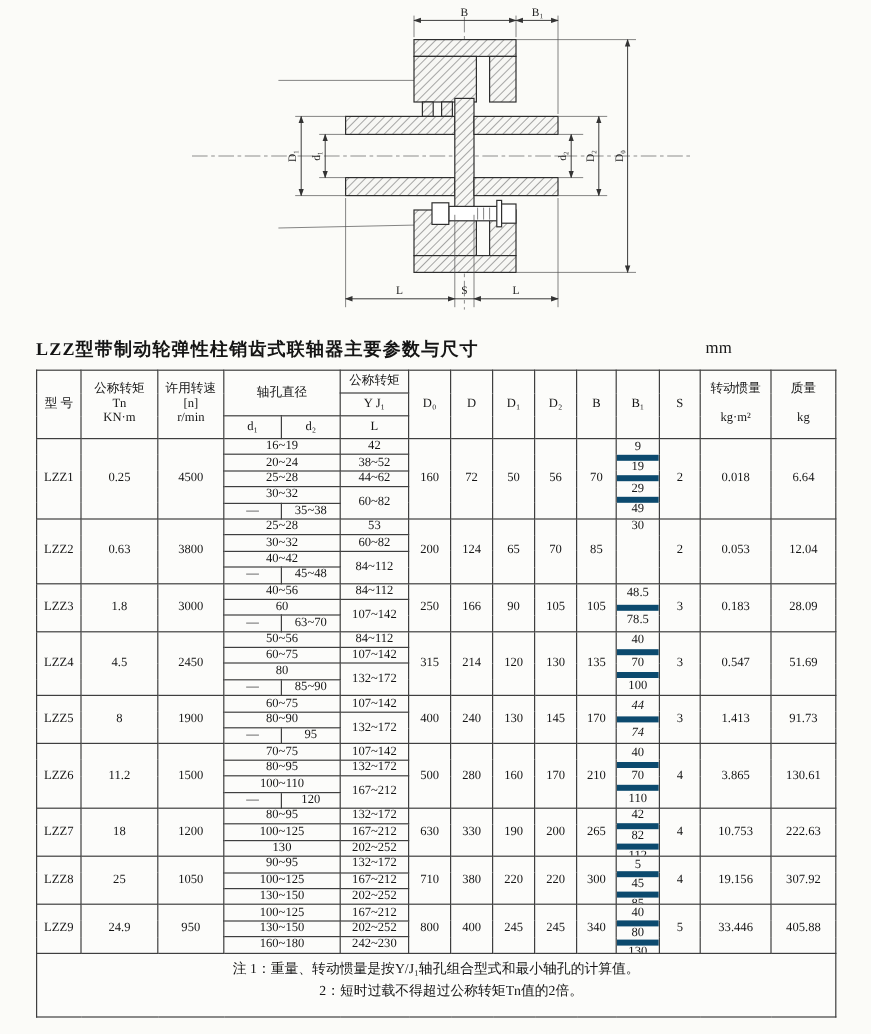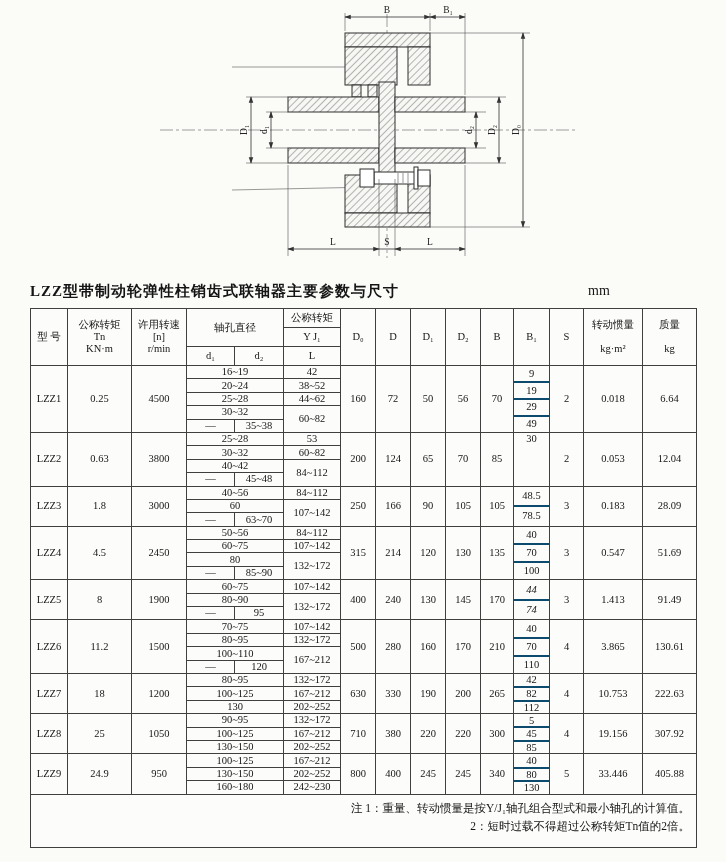--- a/index.html
+++ b/index.html
@@ -12,22 +12,22 @@
   .title-row .unit{position:absolute;left:558px;top:1px;font-weight:400;font-size:14px;letter-spacing:0}
   table{border-collapse:collapse;table-layout:fixed;width:666px;margin-left:30px;font-size:10.5px;background:#fcfcfa}
   th,td{border:1px solid #3f3f3f;text-align:center;vertical-align:middle;padding:0 1px;
         line-height:1.12;font-weight:400;overflow:hidden}
   thead tr{height:19px}
   tr.sub{height:13.4px}
   .pre{white-space:pre-line}
   td.b1td{padding:0}
   .b1wrap{display:flex;flex-direction:column}
   .b1seg{flex:1;display:flex;align-items:center;justify-content:center}
-  .b1seg + .b1seg{border-top:2px solid #0c4a6e}
-  tr.noterow td{height:44px;text-align:right;vertical-align:top;padding:4px 6px;font-size:11.5px;line-height:1.6}
+  .b1seg + .b1seg{border-top:5px solid #0c4a6e}
+  tr.noterow td{height:44px;text-align:center;vertical-align:top;padding:4px 22px;font-size:11.5px;line-height:1.6}
   .note-line2{padding-left:25px}
 </style>
 </head>
 <body>
 
 <div class="sheet">
 
   <svg class="drawing" width="726" height="268" viewBox="0 0 726 268">
     <defs>
       <pattern id="h" width="5" height="5" patternUnits="userSpaceOnUse" patternTransform="rotate(45)">
@@ -333,21 +333,21 @@
           <td rowspan="3">145</td>
           <td rowspan="3">170</td>
           <td rowspan="3" class="b1td">
             <div class="b1wrap" style="height: 38.2px; font-style: italic;">
               <div class="b1seg">44</div>
               <div class="b1seg">74</div>
             </div>
           </td>
           <td rowspan="3">3</td>
           <td rowspan="3">1.413</td>
-          <td rowspan="3">91.49</td>
+          <td rowspan="3">91.73</td>
         </tr>
         <tr class="sub">
           <td colspan="2">80~90</td>
           <td rowspan="2">132~172</td>
         </tr>
         <tr class="sub">
           <td>—</td>
           <td>95</td>
         </tr>
         <tr class="sub">

